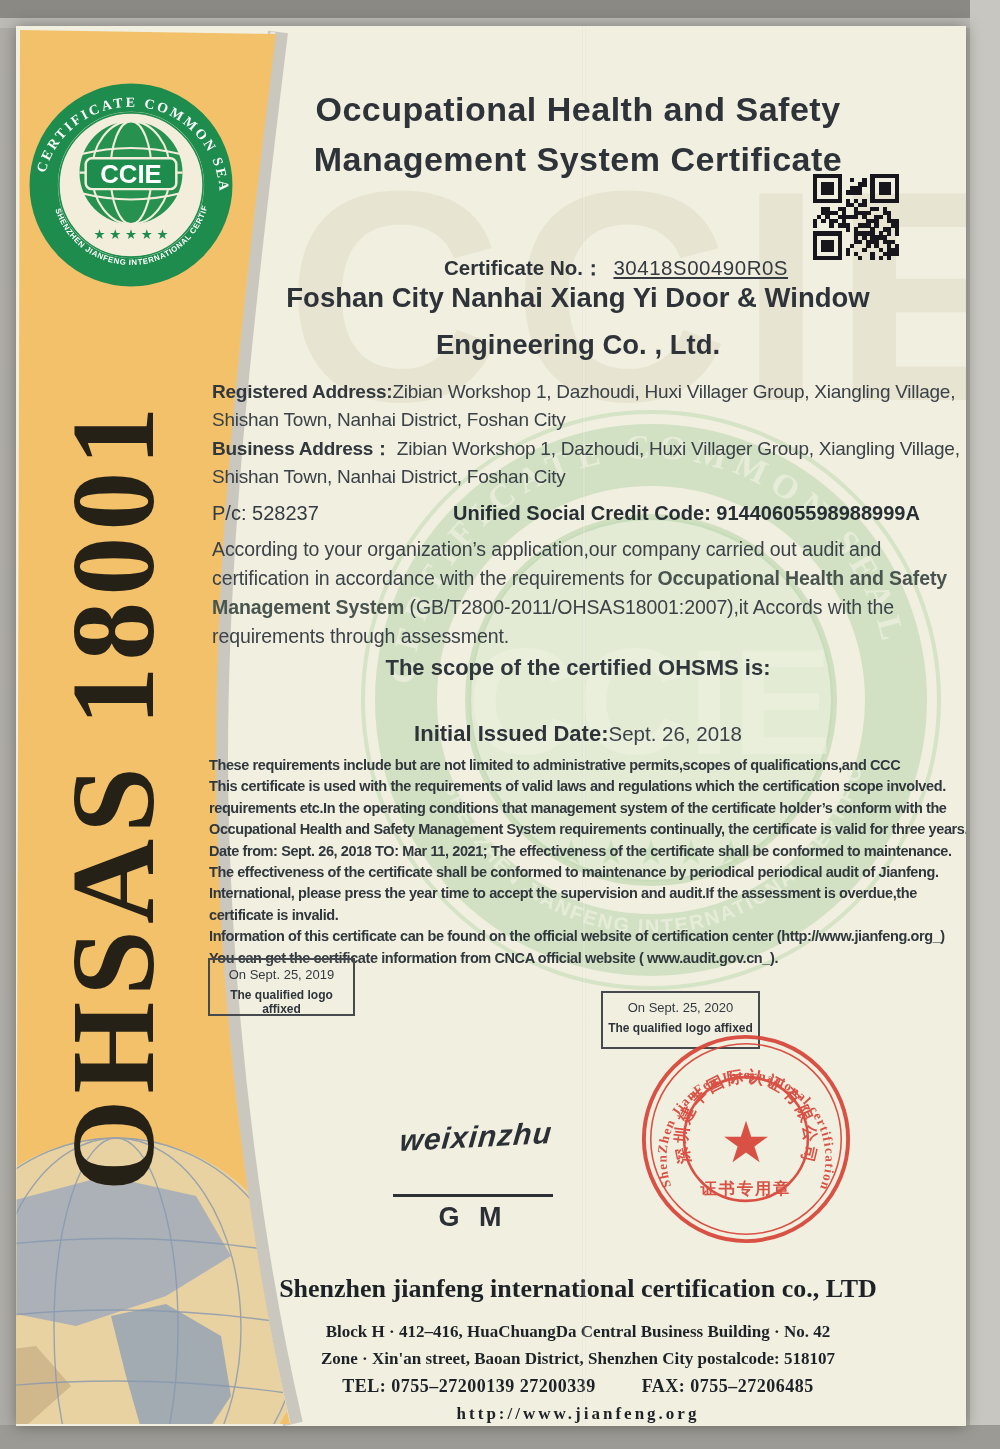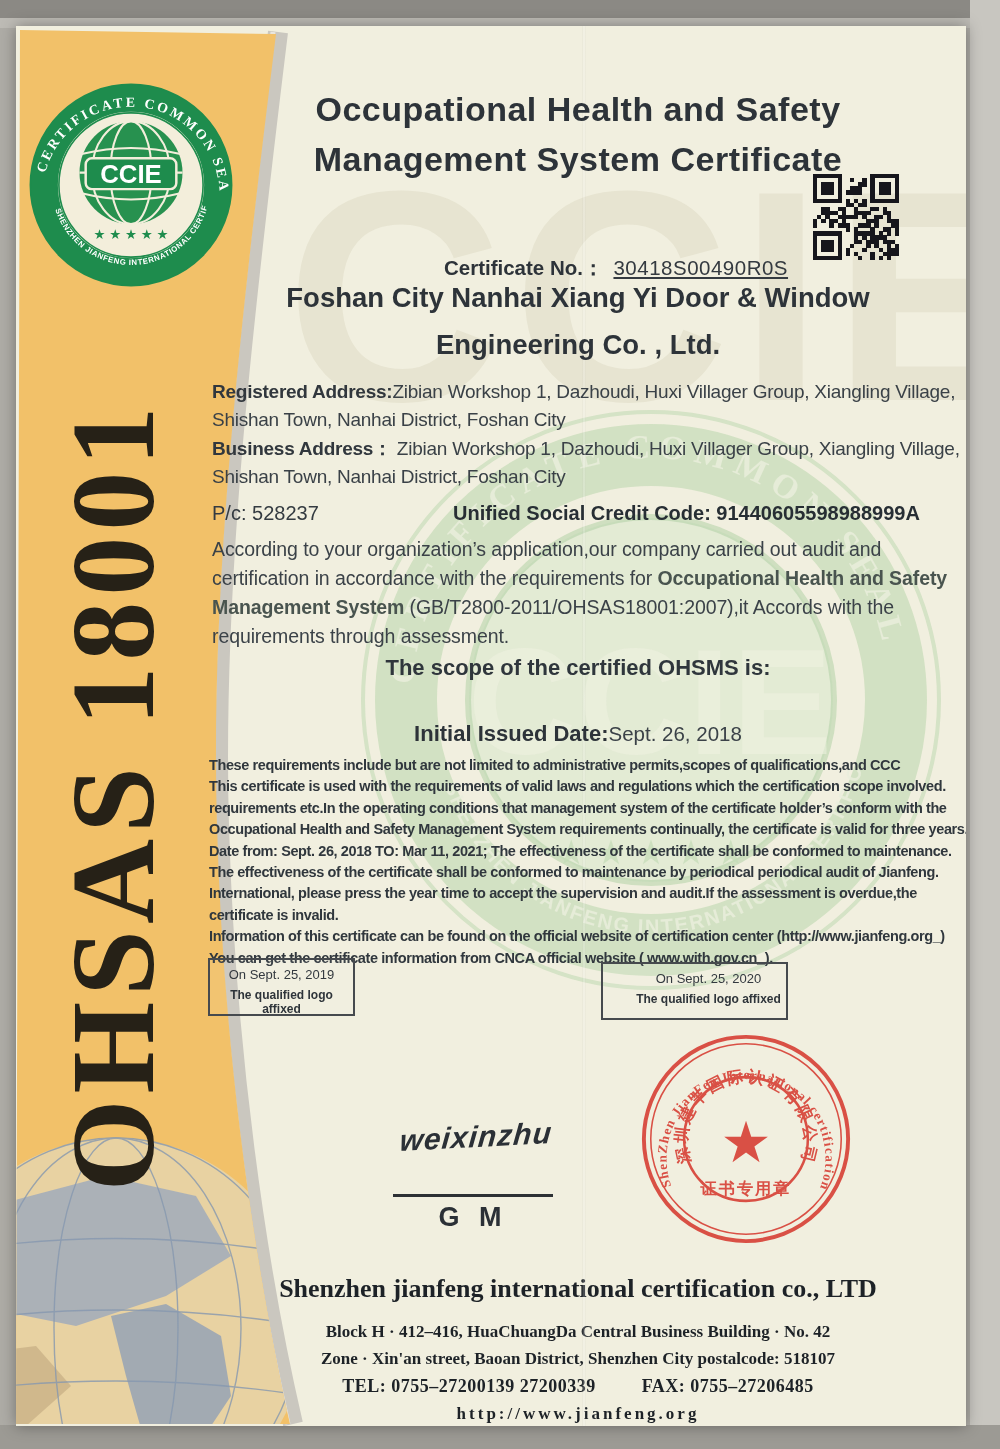--- a/index.html
+++ b/index.html
@@ -40,21 +40,21 @@
   #para{top:509px;left:196px;width:748px;font-size:19.5px;line-height:29px;color:#3b4248;letter-spacing:-0.1px;}
   #para .hl{font-weight:600;color:#49544f;}
   #scope-head{top:629px;left:182px;width:760px;font-size:22px;font-weight:bold;color:#2f363c;}
   #scope-text{top:664px;left:182px;width:760px;font-size:19.5px;color:#3b4248;}
   #issued{top:695px;left:182px;width:760px;font-size:22px;}
   #issued .lbl{font-weight:bold;color:#2d3339;}
   #issued .val{font-size:20.5px;color:#3b4248;}
   #fineprint{top:729px;left:193px;width:755px;font-size:14.5px;line-height:21.4px;font-weight:600;letter-spacing:-0.4px;color:#30373d;white-space:nowrap;}
   .qbox{border:2px solid #464a4e;width:143px;height:54px;text-align:center;background:rgba(255,255,255,.06);}
   #qbox1{left:192px;top:932px;}
-  #qbox2{left:585px;top:936px;width:155px;padding-left:28px;}
+  #qbox2{left:585px;top:965px;width:155px;}
   .qbox .d1{font-size:13px;margin-top:7px;color:#33393f;}
   .qbox .d2{font-size:12px;font-weight:bold;margin-top:6px;color:#2e343a;}
   #signature{left:355px;top:1094px;width:210px;text-align:center;font-size:30px;font-weight:bold;font-style:italic;transform:rotate(-3deg) skewX(-8deg);color:#2b3036;letter-spacing:1px;}
   #sigline{left:377px;top:1168px;width:160px;height:3px;background:#2d3134;}
   #gm{left:377px;top:1176px;width:160px;text-align:center;font-size:27px;font-weight:bold;letter-spacing:6px;color:#2b3036;}
   #stamp-svg{left:622px;top:1005px;z-index:7;opacity:.93;}
   .footer-serif{font-family:"Liberation Serif","DejaVu Serif",serif;font-weight:bold;color:#1d2227;left:182px;width:760px;}
   #org{top:1248px;font-size:26px;}
   #faddr1{top:1296px;font-size:17px;}
   #faddr2{top:1323px;font-size:17px;}
@@ -404,21 +404,21 @@
     <div class="abs content" id="fineprint">
       <div>These requirements include but are not limited to administrative permits,scopes of qualifications,and CCC</div>
       <div>This certificate is used with the requirements of valid laws and regulations which the certification scope involved.</div>
       <div>requirements etc.In the operating conditions that management system of the certificate holder’s conform with the</div>
       <div><b>Occupational Health and Safety Management System</b><span> requirements continually, the certificate is valid for three years.</span></div>
       <div>Date from: Sept. 26, 2018 TO: Mar 11, 2021; The effectiveness of the certificate shall be conformed to maintenance.</div>
       <div>The effectiveness of the certificate shall be conformed to maintenance by periodical periodical audit of Jianfeng.</div>
       <div>International, please press the year time to accept the supervision and audit.If the assessment is overdue,the</div>
       <div>certificate is invalid.</div>
       <div>Information of this certificate can be found on the official website of certification center (http://www.jianfeng.org_)</div>
-      <div>You can get the certificate information from CNCA official website ( www.with.gov.cn_).</div>
+      <div>You can get the certificate information from CNCA official website ( www.audit.gov.cn_).</div>
     </div>
 
     <div class="abs content qbox" id="qbox1">
       <div class="d1">On Sept. 25, 2019</div>
       <div class="d2">The qualified logo affixed</div>
     </div>
     <div class="abs content qbox" id="qbox2">
       <div class="d1">On Sept. 25, 2020</div>
       <div class="d2">The qualified logo affixed</div>
     </div>

